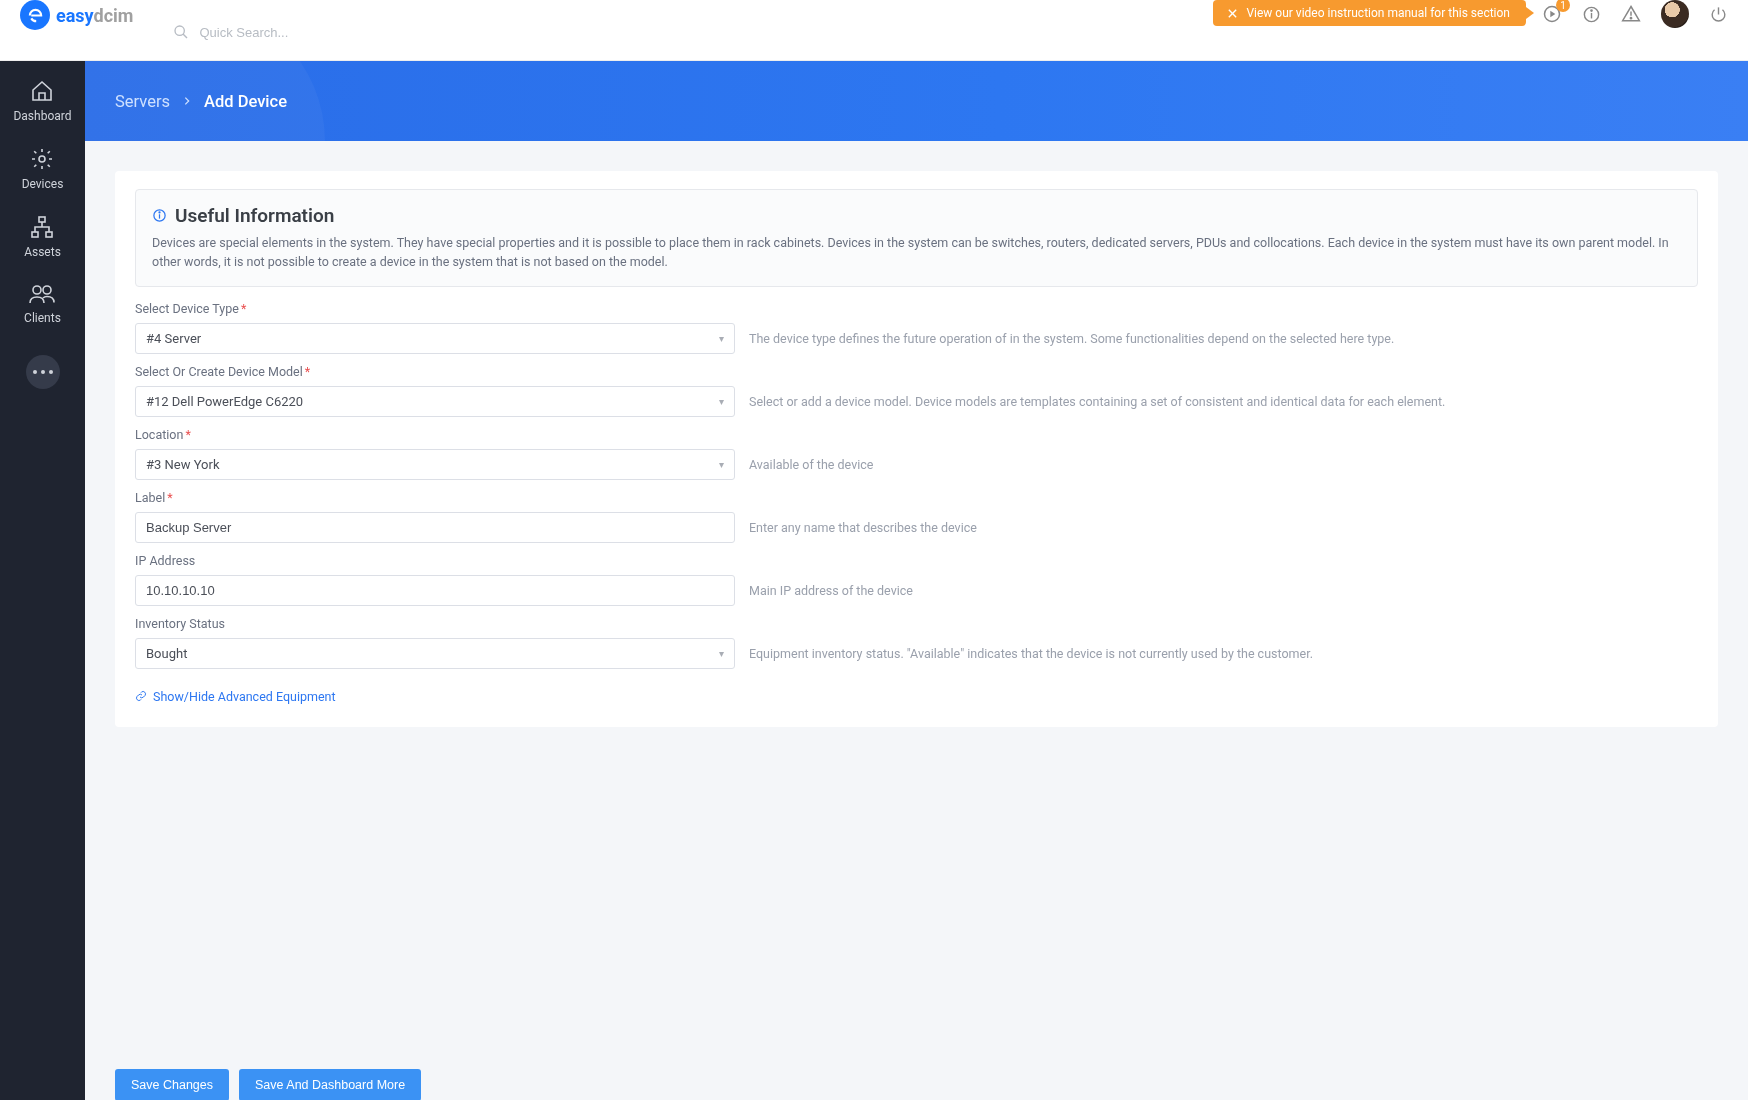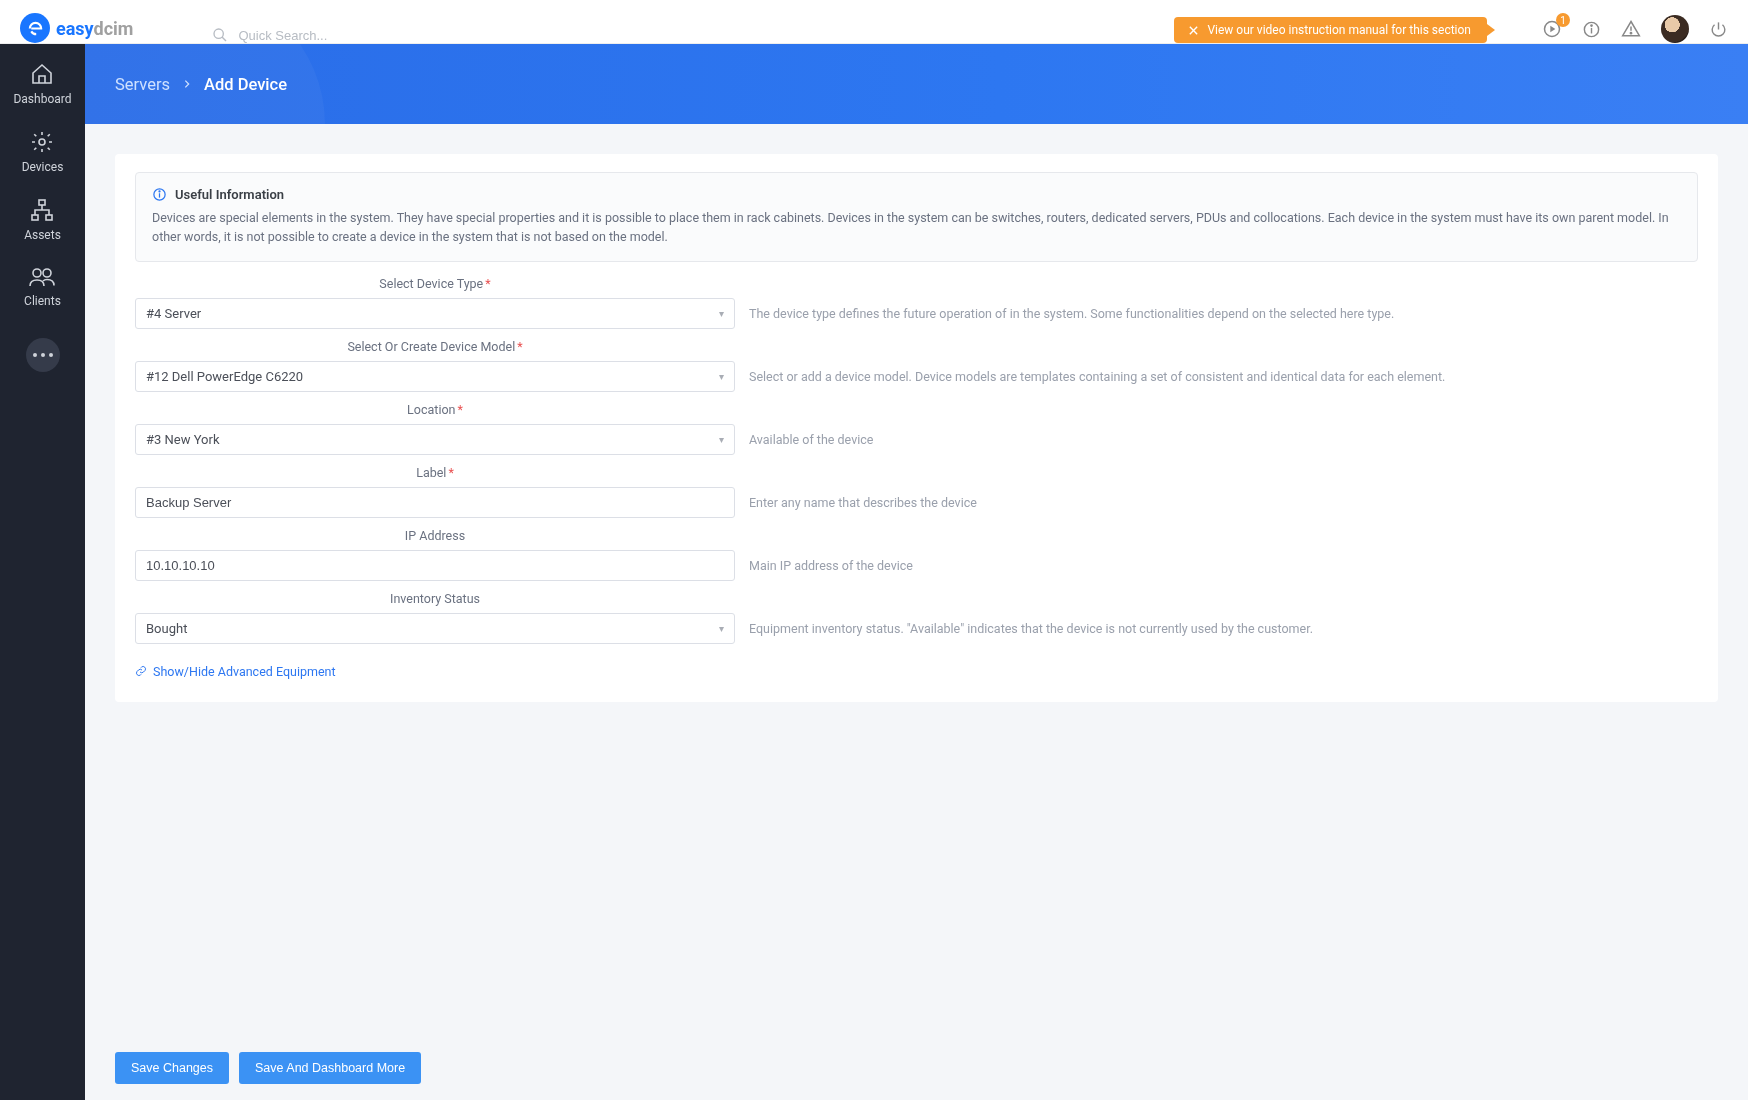--- a/index.html
+++ b/index.html
@@ -8,27 +8,26 @@
   background: #f5f7fa;
   font-size: 13px;
   color: #333;
   width: 1748px;
   height: 1100px;
   overflow: hidden;
 }
 
 
 .topbar {
-  height: 44px;
+  height: 61px;
   background: #fff;
   display: flex;
-  align-items: flex-end;
+  align-items: flex-start;
   padding: 0 20px;
   border-bottom: 1px solid #eee;
-  gap: 39px;
 }
 .logo {
   display: flex;
   align-items: center;
   gap: 6px;
   font-weight: 700;
   font-size: 18px;
   margin-right: 40px;
 }
 .logo-mark {
@@ -37,20 +36,21 @@
   background: #1976ff;
   display: flex; align-items: center; justify-content: center;
   color: #fff;
 }
 .logo-text .blue { color: #1976ff; font-weight: 700; }
 .logo-text .gray { color: #a0a0a0; font-weight: 700; }
 .search-wrap {
   display: flex; align-items: center; gap: 10px;
   flex: 0 0 auto;
   color: #b7bcc3;
+  margin-top: 24px;
 }
 .search-input {
   border: none; outline: none;
   font-size: 13px;
   width: 250px;
 }
 .search-input::placeholder { color: #b7bcc3; }
 .topbar-spacer { flex: 1; }
 .video-banner {
   background: #f79a2f;
@@ -164,37 +164,37 @@
 .info-box {
   border: 1px solid #e6e8ec;
   border-radius: 4px;
   background: #fafbfc;
   padding: 14px 16px;
 }
 .info-head {
   display: flex; align-items: center; gap: 8px;
   font-weight: 600; color: #3a3f46;
   margin-bottom: 6px;
-  font-size: 13px;
+  font-size: 19px;
 }
 .info-head svg { color: #2d77f1; }
 .info-body { color: #6a7180; font-size: 12.5px; line-height: 1.55; }
 
 .form { margin-top: 14px; }
 .row {
   display: flex; align-items: flex-start;
   gap: 14px;
   margin-bottom: 10px;
   justify-content: flex-end;
 }
 .col-left { width: 600px; }
 .col-help { flex: 1; color: #9aa0ac; font-size: 12.5px; padding-top: 8px; }
 .lab {
   font-size: 12.5px; color: #6a7180;
-  margin-bottom: 7px; display: block; text-align: center;
+  margin-bottom: 7px; display: block;
 }
 .req { color: #e94f4f; margin-left: 2px; }
 .ctrl {
   width: 100%;
   border: 1px solid #dcdfe6;
   border-radius: 3px;
   padding: 7px 10px;
   font-size: 13px;
   color: #4b4f58;
   background: #fff;

